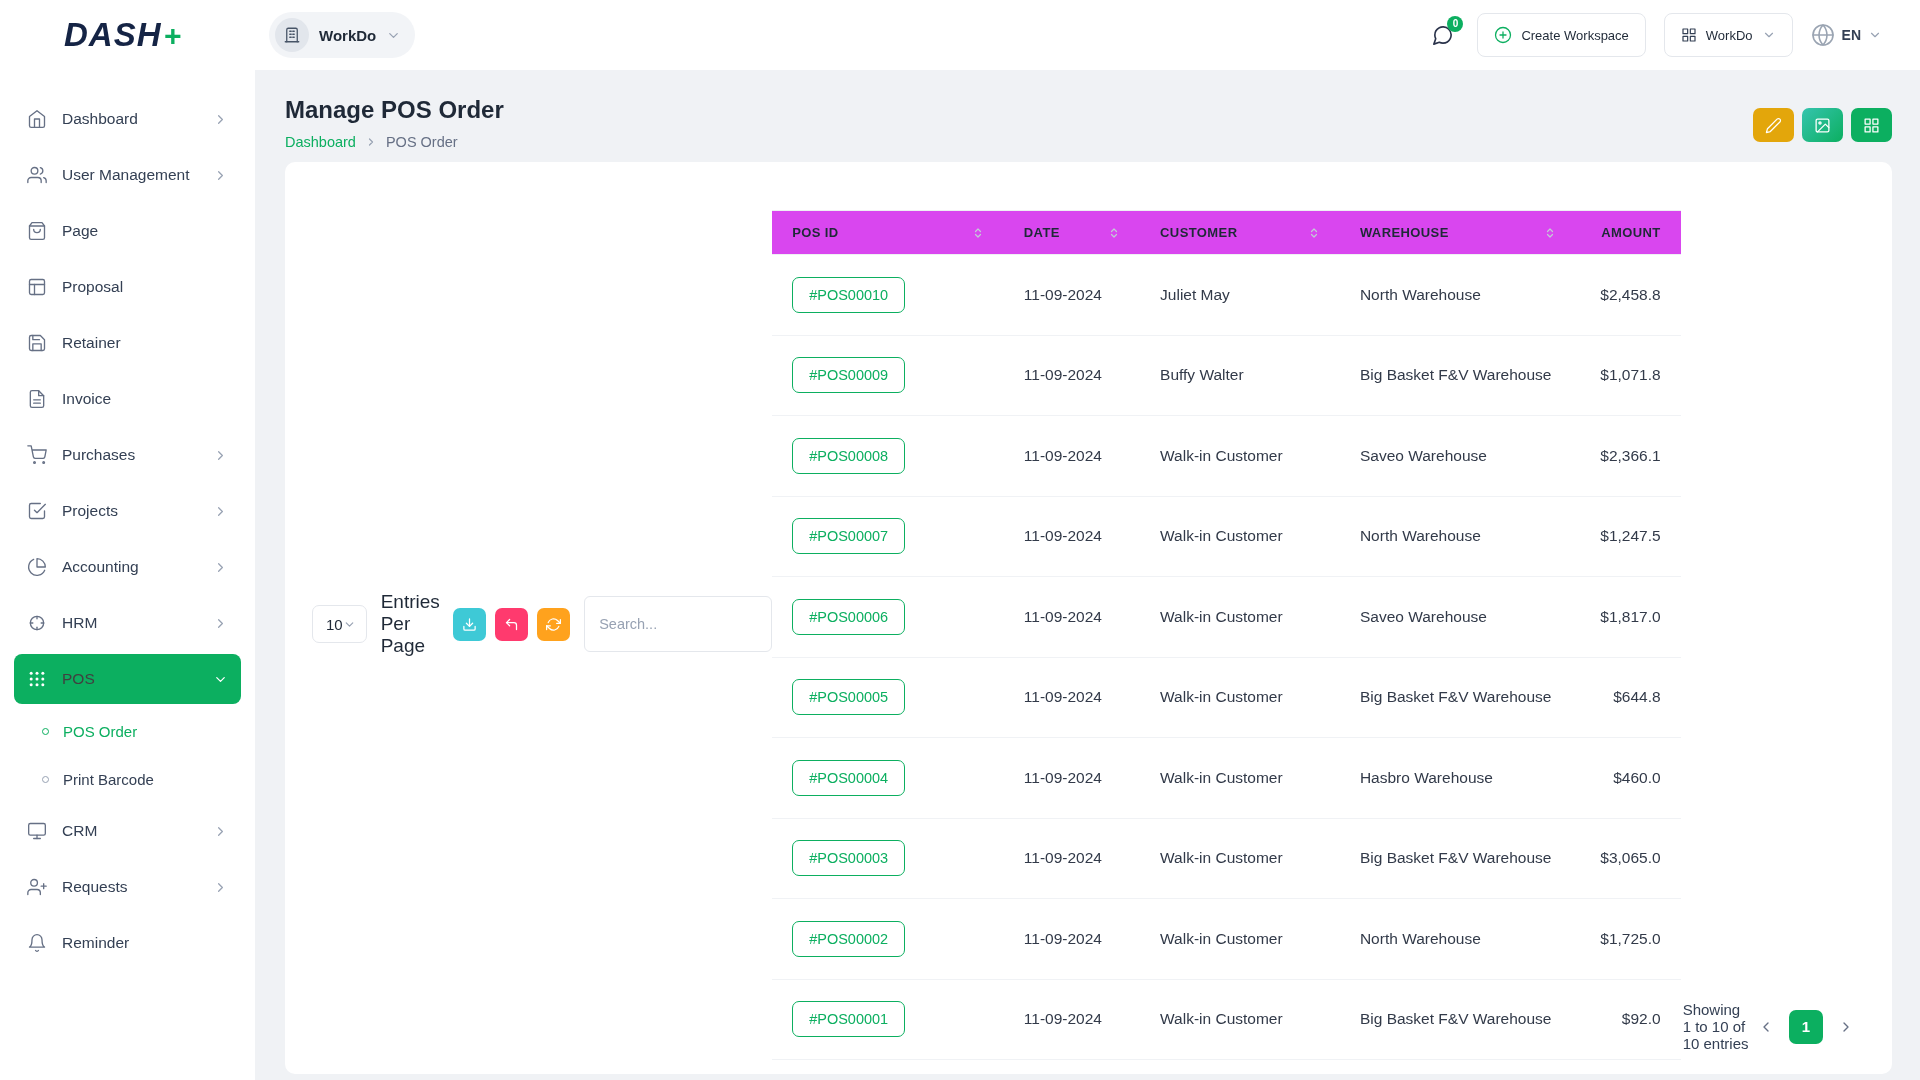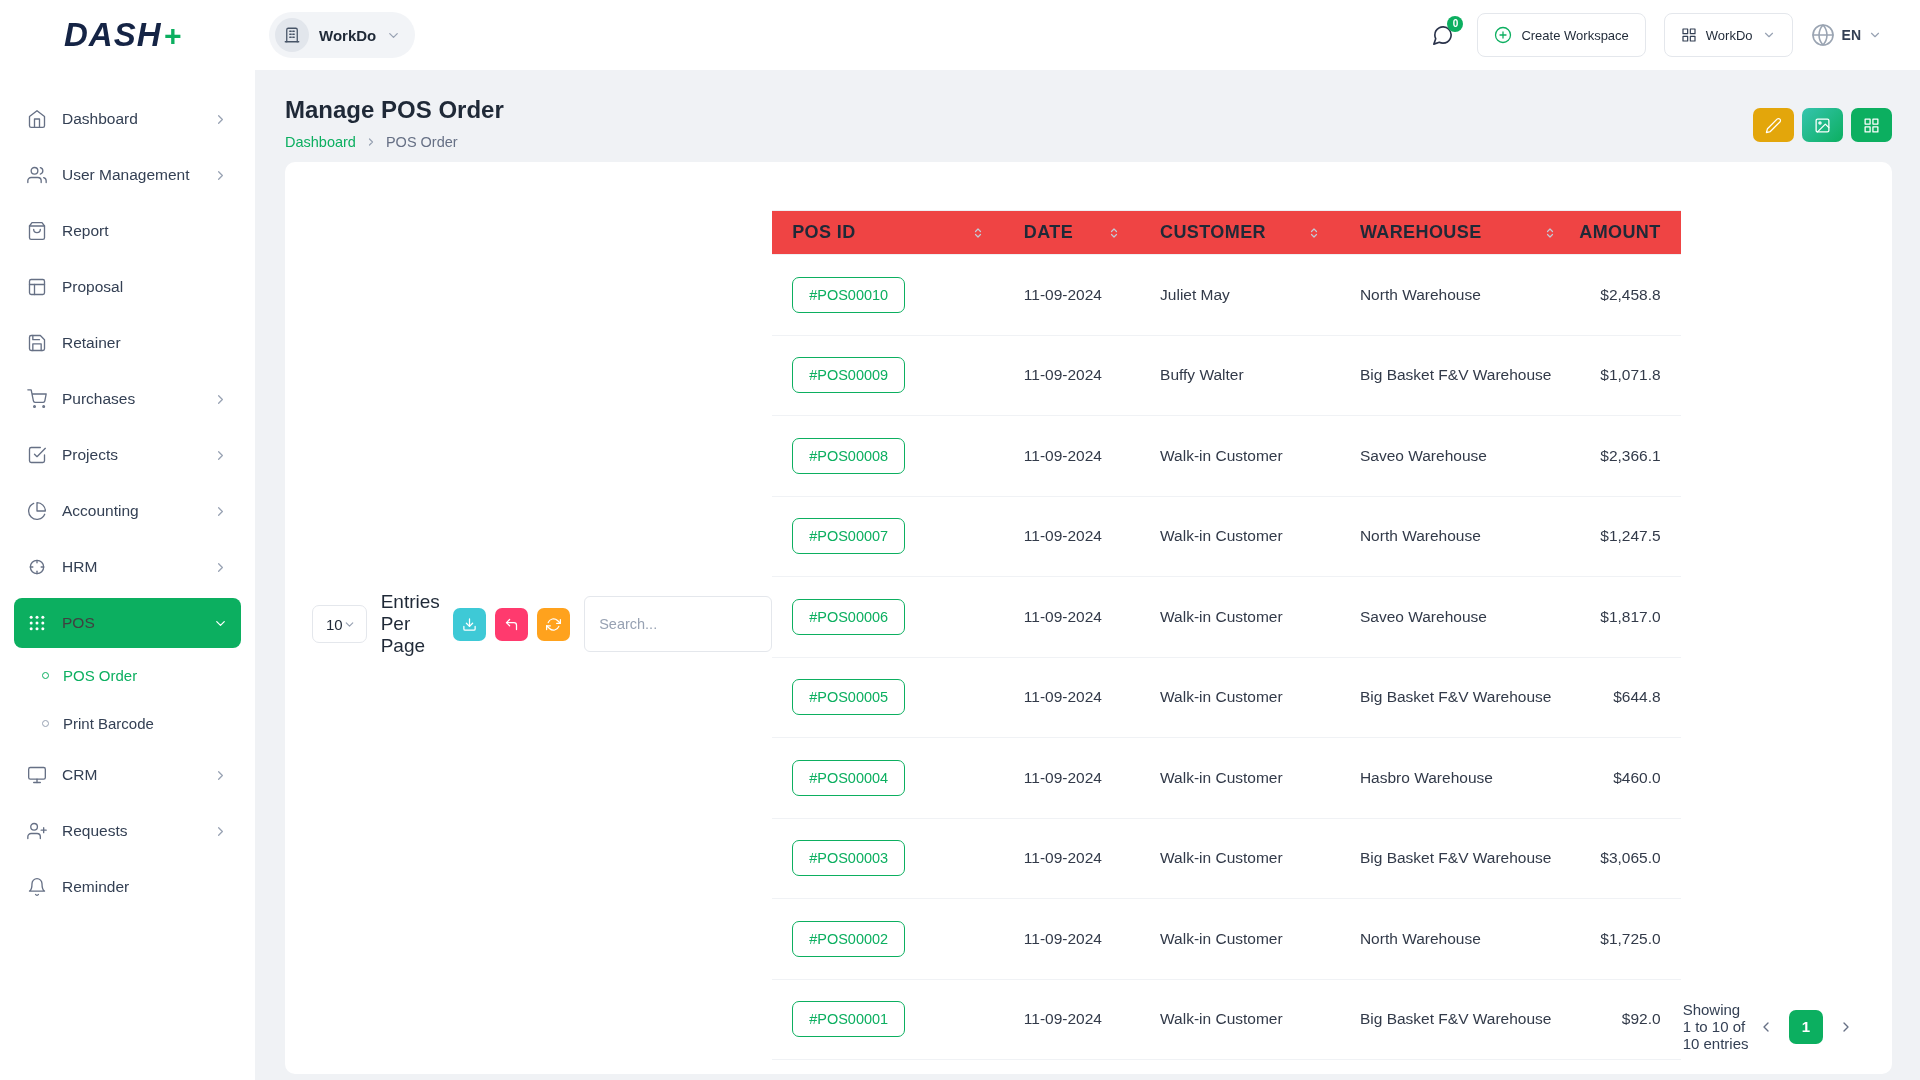--- a/index.html
+++ b/index.html
@@ -60,21 +60,21 @@
   .toolbar{display:flex;align-items:center}
   .entries-select{display:flex;align-items:center;justify-content:space-between;width:68px;height:38px;border:1px solid #e4e7ec;border-radius:7px;padding:0 10px 0 13px;font-size:15px;color:#1f2937;background:#fff;cursor:pointer}
   .entries-label{margin-left:14px;font-size:19px;color:#1f2937}
   .toolbar-right{margin-left:auto;display:flex;align-items:center;gap:9px}
   .tool-btn{width:33px;height:33px;border:none;border-radius:7px;display:flex;align-items:center;justify-content:center;color:#fff;cursor:pointer}
   .tb-teal{background:#3ec9d6}.tb-pink{background:#ff3a6e}.tb-orange{background:#ffa21d}
   .search-input{width:188px;height:56px;border:1px solid #e4e7ec;border-radius:6px;padding:0 14px;font-size:14.5px;color:#1f2937;margin-left:5px;outline:none}
   .search-input::placeholder{color:#98a2b3}
 
   table{width:100%;border-collapse:collapse;margin-top:22px;table-layout:fixed}
-  thead th{background:#ef4444;border-top:1px solid #eef0f3;border-bottom:1px solid #eef0f3;padding:0 20px;height:44px;font-size:18px;font-weight:700;letter-spacing:.4px;color:#1f2937;text-align:left}
+  thead th{background:#d946ef;border-top:1px solid #eef0f3;border-bottom:1px solid #eef0f3;padding:0 20px;height:44px;font-size:13px;font-weight:700;letter-spacing:.4px;color:#1f2937;text-align:left}
   .th-inner{display:flex;align-items:center;justify-content:space-between;gap:6px}
   .th-inner.end{justify-content:flex-end}
   .sort-ic{color:#c3cbd6;flex:none}
   th.c1{width:25.5%}th.c2{width:15%}th.c3{width:22%}th.c4{width:26%}th.c5{width:11.5%}
   tbody td{height:66px;padding:0 20px;font-size:15.5px;color:#323a49;border-bottom:1px solid #f0f2f5;vertical-align:middle;white-space:nowrap}
   td.right,th.right{text-align:right}
   .pos-pill{display:inline-block;border:1px solid #0caf60;color:#0caf60;border-radius:7px;padding:9px 16px;font-size:14.5px;background:#fff;cursor:pointer}
 
   .card-footer{margin-top:auto;display:flex;align-items:center;justify-content:space-between;padding:12px 2px 8px}
   .showing{font-size:15px;color:#344054}
@@ -196,21 +196,21 @@
   </div>
 
   <div class="side-item">
     <span class="si-icon">
         <svg width="20" height="20" viewBox="0 0 24 24" fill="none" stroke="currentColor" stroke-width="1.6" stroke-linecap="round" stroke-linejoin="round">
           <path d="M6 2L3 6v14a2 2 0 0 0 2 2h14a2 2 0 0 0 2-2V6l-3-4z"></path>
           <line x1="3" y1="6" x2="21" y2="6"></line>
           <path d="M16 10a4 4 0 0 1-8 0"></path>
         </svg>
       </span>
-    <span class="si-label">Report</span>
+    <span class="si-label">Page</span>
   </div>
 
   <div class="side-item">
     <span class="si-icon">
         <svg width="20" height="20" viewBox="0 0 24 24" fill="none" stroke="currentColor" stroke-width="1.6" stroke-linecap="round" stroke-linejoin="round">
           <rect x="3" y="3" width="18" height="18" rx="2"></rect>
           <line x1="3" y1="9" x2="21" y2="9"></line>
           <line x1="9" y1="21" x2="9" y2="9"></line>
         </svg>
       </span>
@@ -221,20 +221,31 @@
     <span class="si-icon">
         <svg width="20" height="20" viewBox="0 0 24 24" fill="none" stroke="currentColor" stroke-width="1.6" stroke-linecap="round" stroke-linejoin="round">
           <path d="M19 21H5a2 2 0 0 1-2-2V5a2 2 0 0 1 2-2h11l5 5v11a2 2 0 0 1-2 2z"></path>
           <polyline points="17 21 17 13 7 13 7 21"></polyline>
           <polyline points="7 3 7 8 15 8"></polyline>
         </svg>
       </span>
     <span class="si-label">Retainer</span>
   </div>
 
+  <div class="side-item">
+    <span class="si-icon">
+        <svg width="20" height="20" viewBox="0 0 24 24" fill="none" stroke="currentColor" stroke-width="1.6" stroke-linecap="round" stroke-linejoin="round">
+          <path d="M14 2H6a2 2 0 0 0-2 2v16a2 2 0 0 0 2 2h12a2 2 0 0 0 2-2V8z"></path>
+          <polyline points="14 2 14 8 20 8"></polyline>
+          <line x1="16" y1="13" x2="8" y2="13"></line>
+          <line x1="16" y1="17" x2="8" y2="17"></line>
+        </svg>
+      </span>
+    <span class="si-label">Invoice</span>
+  </div>
 
   <div class="side-item">
     <span class="si-icon">
         <svg width="20" height="20" viewBox="0 0 24 24" fill="none" stroke="currentColor" stroke-width="1.6" stroke-linecap="round" stroke-linejoin="round">
           <circle cx="9" cy="21" r="1"></circle>
           <circle cx="20" cy="21" r="1"></circle>
           <path d="M1 1h4l2.68 13.39a2 2 0 0 0 2 1.61h9.72a2 2 0 0 0 2-1.61L23 6H6"></path>
         </svg>
       </span>
     <span class="si-label">Purchases</span>

